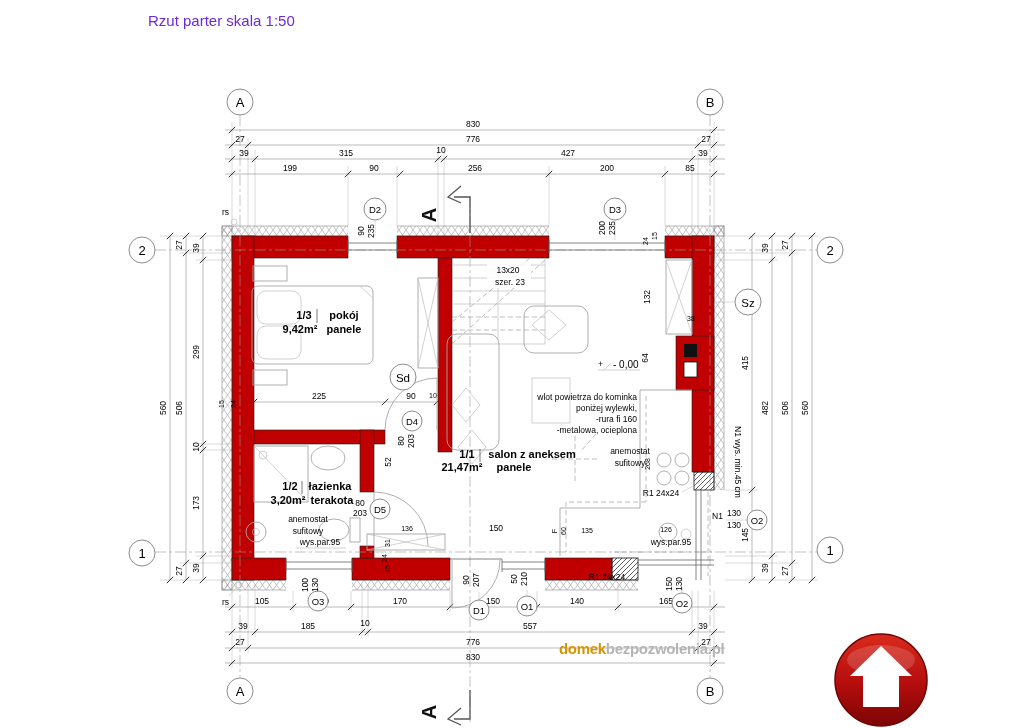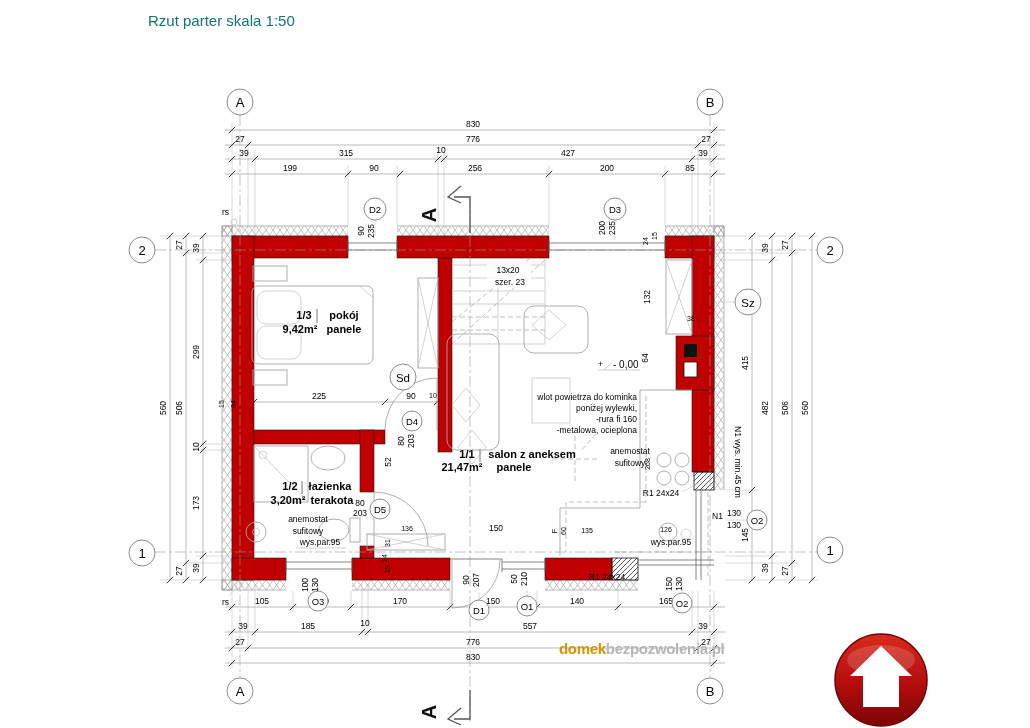--- a/index.html
+++ b/index.html
@@ -1,18 +1,18 @@
 <!DOCTYPE html>
 <html><head>
 <meta charset="utf-8">
 <style>
   html,body{margin:0;padding:0;background:#fff;}
   .canvas{position:relative;width:1030px;height:728px;background:#fff;overflow:hidden;
           font-family:"Liberation Sans",sans-serif;}
-  .t-title{position:absolute;left:148px;top:12px;font-size:15px;color:#0f766e;}
+  .t-title{position:absolute;left:148px;top:12px;font-size:15px;color:#6d28d9;}
   .wm{position:absolute;left:180px;top:368px;font-size:56px;font-weight:bold;white-space:nowrap;
       pointer-events:none;z-index:5;line-height:1;}
   .wm .o{color:rgba(222,163,42,.55);}
   .wm .g{color:rgba(173,173,173,.5);}
   .logo{position:absolute;left:559px;top:640px;font-size:15px;font-weight:bold;white-space:nowrap;z-index:6;letter-spacing:-.3px;}
   .logo .o{color:#d69500;}
   .logo .g{color:#b5b5b5;}
   .badge{position:absolute;left:832px;top:631px;width:98px;height:98px;z-index:7;}
   svg text{font-family:"Liberation Sans",sans-serif;}
   .ext{stroke:#bcbcbc;stroke-width:.55;fill:none;}

